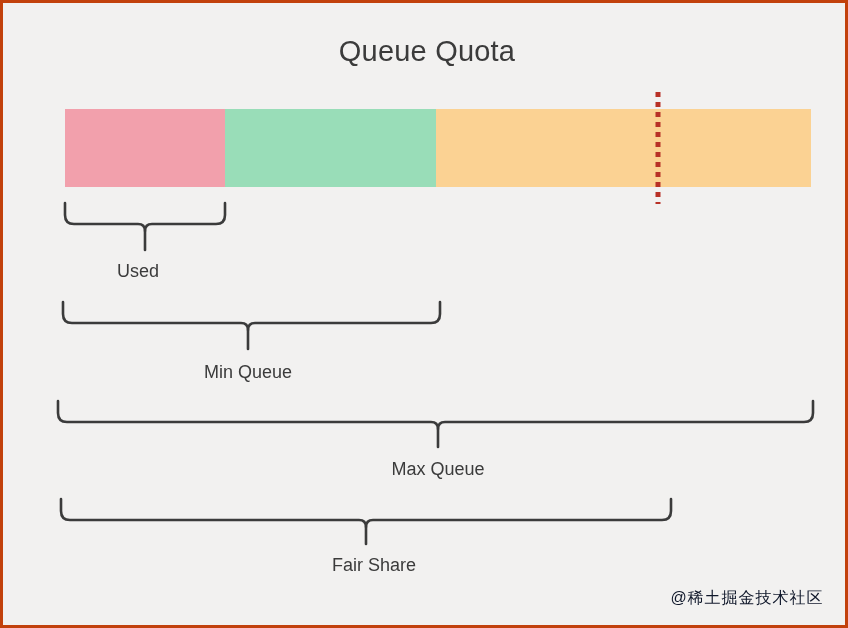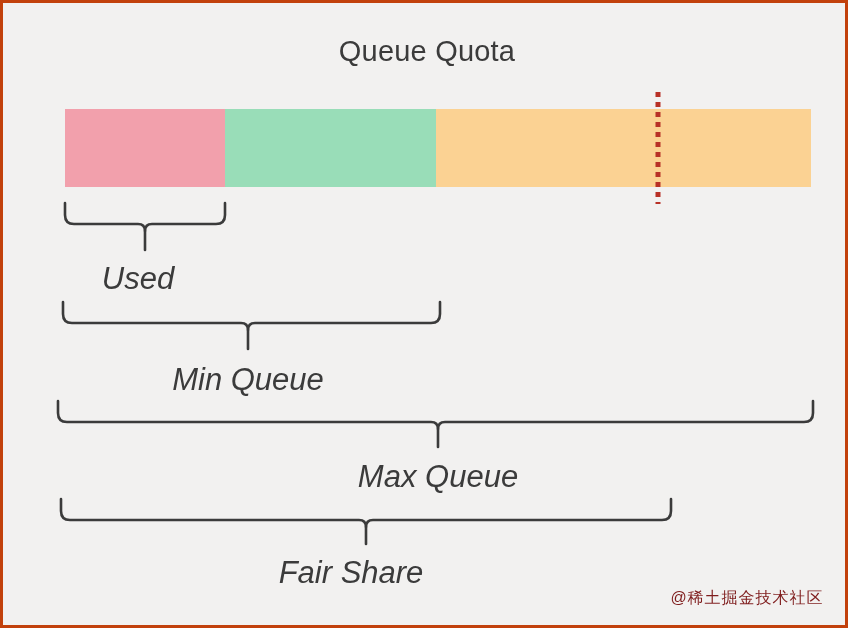--- a/index.html
+++ b/index.html
@@ -33,30 +33,29 @@
     top: 32px;
     width: 848px;
     text-align: center;
     font-size: 29px;
     color: #3b3b3b;
     letter-spacing: 0.2px;
     white-space: nowrap;
   }
   .brace-label {
     position: absolute;
-    font-size: 31px;
+    font-size: 18px;
     color: #3b3b3b;
     white-space: nowrap;
     transform: translateX(-50%);
-    font-style: italic;
   }
   .watermark {
     position: absolute;
     font-size: 16px;
-    color: #7f1d1d;
+    color: #0f172a;
     letter-spacing: 1px;
     white-space: nowrap;
     transform: translateX(-50%);
   }
 </style>
 </head>
 <body>
 
 <div id="canvas">
 
@@ -97,17 +96,17 @@
     </g>
 
   </svg>
 
   <div class="brace-label" style="left:135px; top:258px;">Used</div>
 
   <div class="brace-label" style="left:245px; top:359px;">Min Queue</div>
 
   <div class="brace-label" style="left:435px; top:456px;">Max Queue</div>
 
-  <div class="brace-label" style="left:348px; top:552px;">Fair Share</div>
+  <div class="brace-label" style="left:371px; top:552px;">Fair Share</div>
 
   <div class="watermark" style="left:744px; top:585px;">@稀土掘金技术社区</div>
 
 </div>
 
 </body></html>

